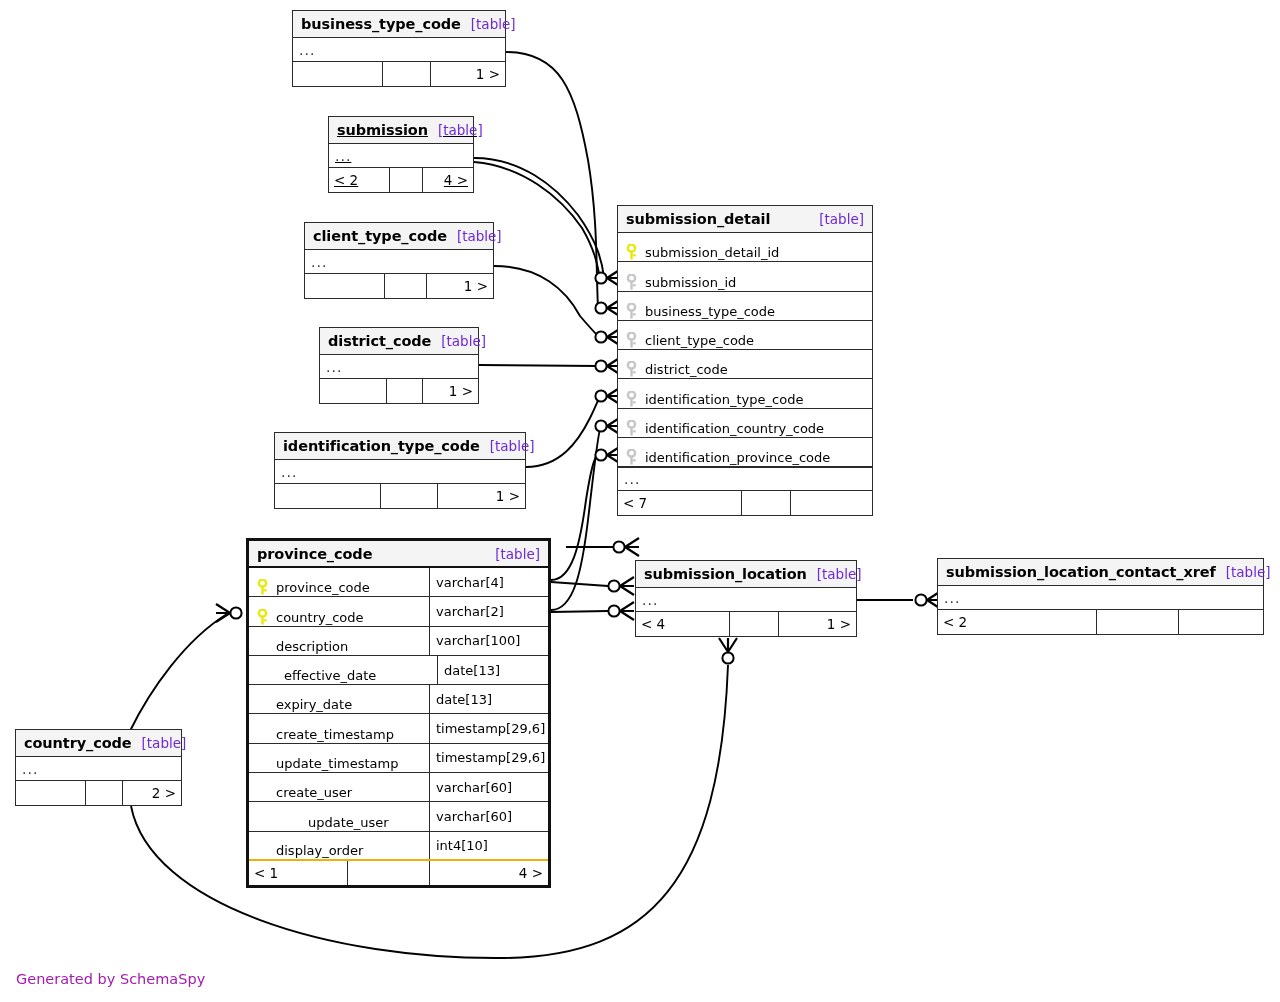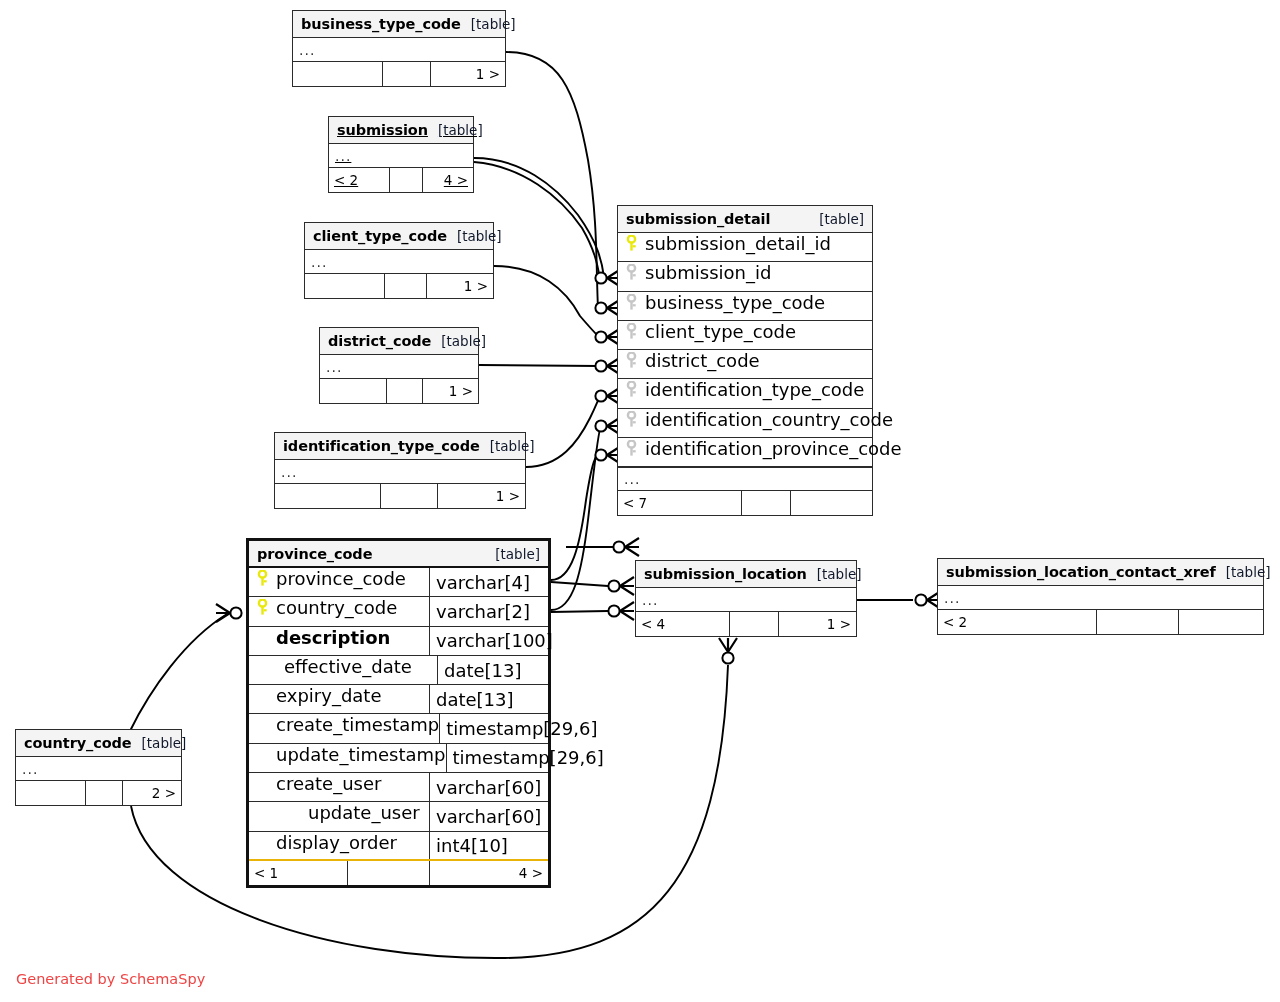--- a/index.html
+++ b/index.html
@@ -53,30 +53,30 @@
   .thick > .thead { border-bottom: 2px solid #111111; }
   .tname {
     font-weight: bold;
     font-size: 14.5px;
     letter-spacing: -0.1px;
   }
   .ttag {
     margin-left: auto;
     padding-left: 10px;
     font-size: 13.5px;
-    color: #0f172a;
+    color: #6d28d9;
   }
 
   .trow {
     box-sizing: border-box;
     height: 29.3px;
     display: flex;
-    align-items: flex-start;
+    align-items: flex-end;
     border-bottom: 1.5px solid #2b2b2b;
-    font-size: 18px;
+    font-size: 13px;
     white-space: nowrap;
   }
   .trow:last-child { border-bottom: none; }
   .cname {
     box-sizing: border-box;
     display: flex;
     align-items: center;
     padding-left: 7px;
     flex: 0 0 auto;
   }
@@ -137,21 +137,21 @@
   
   .f-a { flex: 0 0 42.5%; }
   .f-b { flex: 0 0 22.5%; }
   .f-c { flex: 1 1 auto; }
 
   .credit {
     position: absolute;
     left: 16px;
     top: 971px;
     font-size: 14.5px;
-    color: #ef4444;
+    color: #a21caf;
     white-space: nowrap;
   }
 </style>
 </head>
 <body>
 
 <div id="canvas">
 
   <svg id="edges" viewBox="0 0 1280 1002" width="1280" height="1002">
     <defs>
@@ -430,21 +430,21 @@
               <rect x="5.3" y="6.6" width="2.4" height="9" fill="#e8e80c"></rect>
               <rect x="7.7" y="10.2" width="3" height="2.2" fill="#e8e80c"></rect>
             </svg>
         </span>
         <span>country_code</span>
       </span>
       <span class="ctype">varchar[2]</span>
     </div>
 
     <div class="trow">
-      <span class="cname" style="flex:0 0 180px;font-weight:bold;">
+      <span class="cname" style="flex:0 0 180px;">
         <span class="keyico"></span>
         <span>description</span>
       </span>
       <span class="ctype">varchar[100]</span>
     </div>
 
     <div class="trow">
       <span class="cname" style="flex:0 0 180px;margin-left:8px;">
         <span class="keyico"></span>
         <span>effective_date</span>

